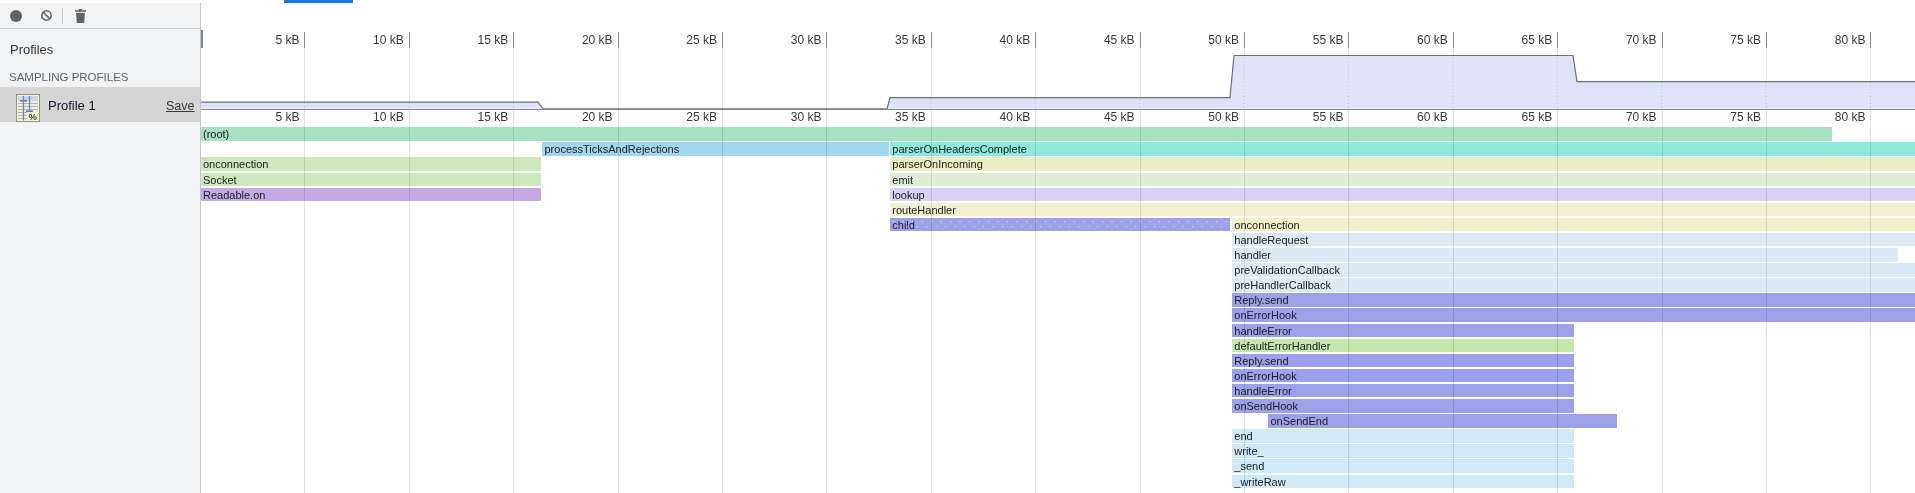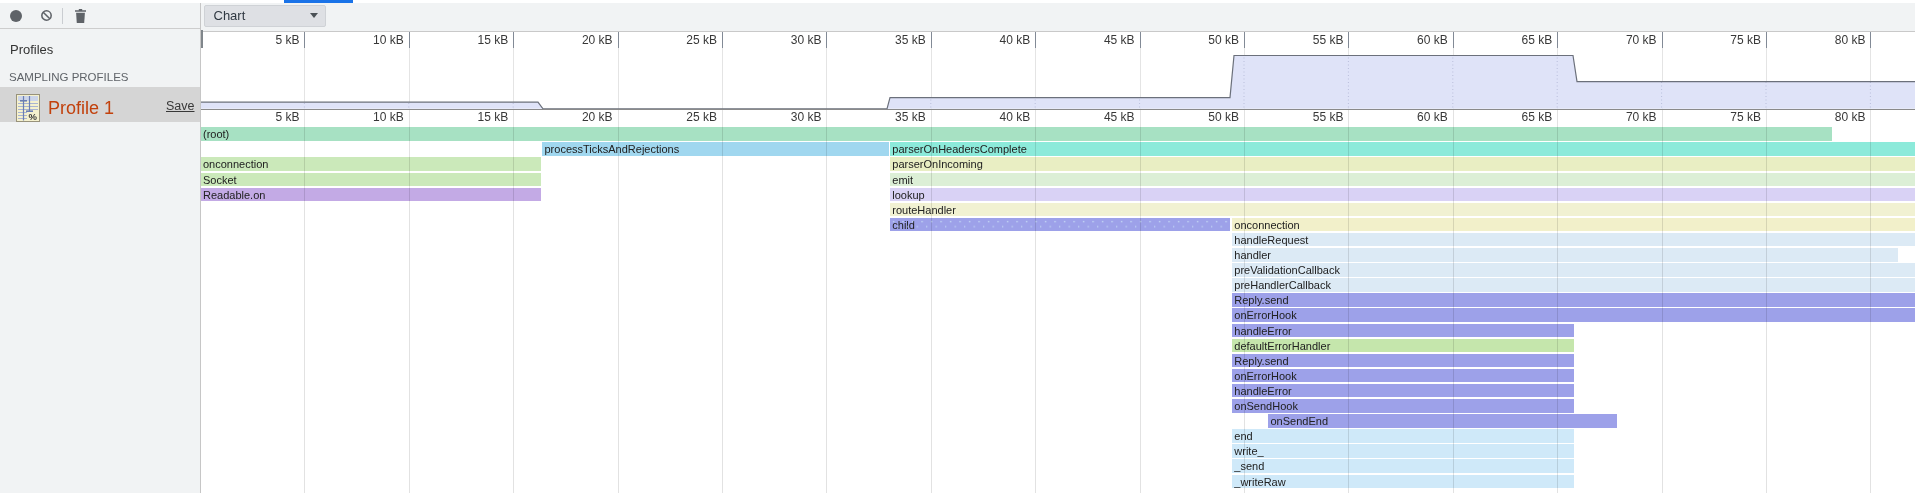--- a/index.html
+++ b/index.html
@@ -17,21 +17,21 @@
   border-bottom:1px solid #cdcdcd; }
 #rec { position:absolute; left:10px; top:7px; width:12px; height:12px; border-radius:50%;
   background:#5f6368; }
 #noicon { position:absolute; left:40.5px; top:7px; width:11px; height:11px; }
 #sep1 { position:absolute; left:62px; top:5px; width:1px; height:16px; background:#cacdd1; }
 #trash { position:absolute; left:75px; top:6px; }
 #profiles-label { position:absolute; left:10px; top:39px; font-size:13px; color:#333; }
 #sampling-label { position:absolute; left:9px; top:68.5px; font-size:11.5px; color:#5f6368; }
 #profile-item { position:absolute; left:0; top:84.5px; width:199.5px; height:35px;
   background:#d5d5d5; }
-#profile-item .pname { position:absolute; left:48px; top:11px; font-size:18px; color:#c2410c; }
+#profile-item .pname { position:absolute; left:48px; top:11px; font-size:13px; color:#0f172a; }
 #profile-item .save { position:absolute; right:5px; top:11.5px; font-size:12.5px; color:#383838;
   text-decoration:underline; }
 #picon { position:absolute; left:16px; top:7px; }
 
 
 #chart-header { left:199.5px; top:2.5px; width:1715.5px; height:29px; background:#f1f3f4;
   border-bottom:1px solid #c9c9c9; z-index:4; }
 #select { position:absolute; left:4px; top:2.5px; width:122px; height:21.5px;
   background:#dee0e4; border:1px solid #cfd2d6; border-radius:2px;
   font-size:13px; color:#303942; line-height:19.5px; padding-left:9px; }
@@ -97,23 +97,20 @@
           <line x1="4" y1="6.8" x2="11" y2="6.8" stroke-width="1.6"></line>
           <line x1="10" y1="17.2" x2="17" y2="17.2" stroke-width="1.6"></line>
         </g>
         <text x="12.5" y="25.5" font-size="9.5" font-weight="bold" fill="#3c3c3c" font-family="Liberation Sans">%</text>
       </svg>
       <div class="pname">Profile 1</div>
       <div class="save">Save</div>
     </div>
   </div>
 
-  <div class="abs" id="chart-header">
-    <div id="select">Chart<span class="arr"></span></div>
-  </div>
 
   <div class="abs" id="vdiv"></div>
   <div class="abs" id="grip"></div>
 
   <svg class="abs" id="ovsvg" width="1715" height="76" viewBox="0 0 1715 76">
     <defs>
         <clipPath id="ac">
           <path d="M0,69.2 L338,69.2 L343,75.8 L687,75.8 L690,64.6 L1030,64.6 L1034,22.5 L1373,22.5 L1377,48.7 L1715,48.7 L1715,75.8 L0,75.8 Z"></path>
         </clipPath>
       </defs>

